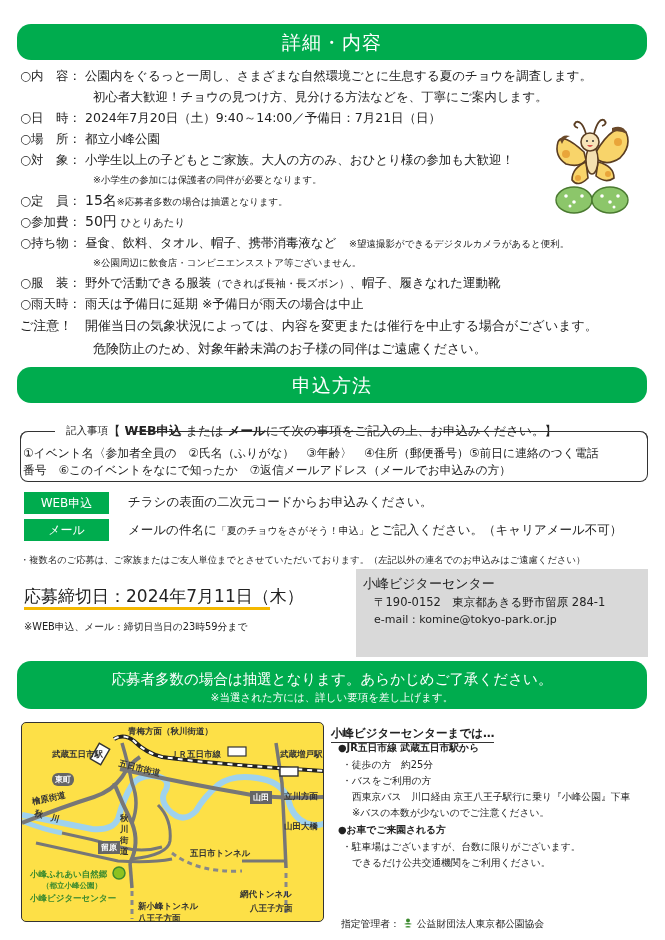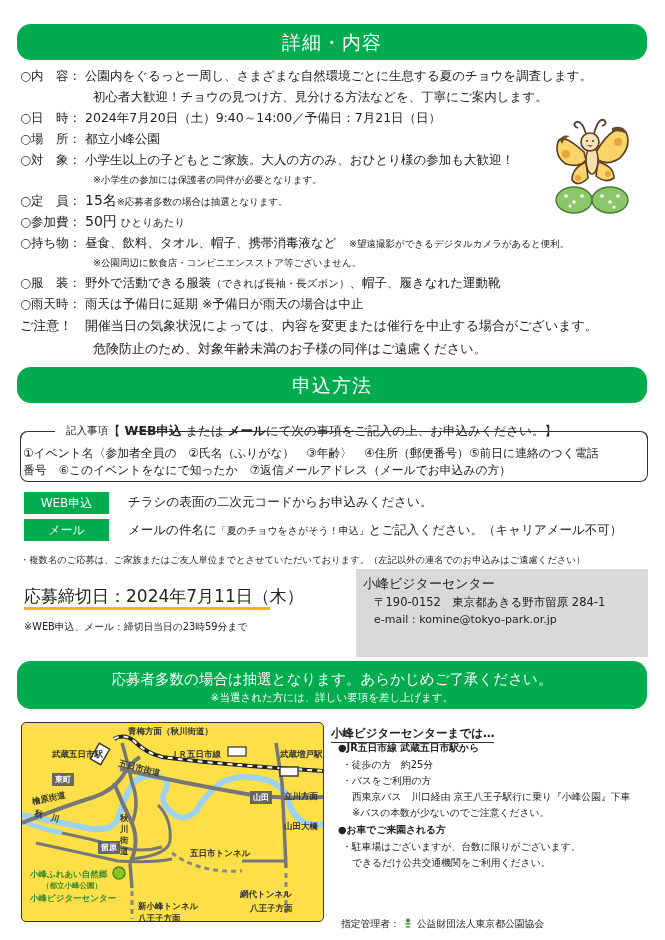--- a/index.html
+++ b/index.html
@@ -219,21 +219,21 @@
 
     <rect x="206" y="24" width="18" height="9" fill="#fff" stroke="#333" stroke-width="1.2"></rect>
 
     <circle cx="97" cy="150" r="6" fill="#8dc21f" stroke="#3b8a2e" stroke-width="1.5"></circle>
   </svg>
   <div class="ml" style="left:106px; top:3px;">青梅方面（秋川街道）</div>
   <div class="ml" style="left:30px; top:26px;">武蔵五日市駅</div>
   <div class="ml" style="left:148px; top:26px;">ＪＲ五日市線</div>
   <div class="ml" style="left:258px; top:26px;">武蔵増戸駅</div>
   <div class="ml" style="left:96px; top:40px; transform:rotate(14deg);">五日市街道</div>
-  <div class="tag" style="left:30px; top:50px;">東町</div>
+  <div class="tag" style="left:30px; top:50px;border-radius:6px;">東町</div>
   <div class="ml" style="left:10px; top:70px; transform:rotate(-12deg);">檜原街道</div>
   <div class="tag" style="left:228px; top:68px;">山田</div>
   <div class="ml" style="left:262px; top:68px;">立川方面</div>
   <div class="ml" style="left:12px; top:88px; transform:rotate(16deg);">秋　川</div>
   <div class="ml" style="left:98px; top:90px; width:12px; white-space:normal; line-height:11px;">秋川街道</div>
   <div class="ml" style="left:262px; top:98px;">山田大橋</div>
   <div class="tag" style="left:76px; top:118px;">留原</div>
   <div class="ml" style="left:168px; top:125px;">五日市トンネル</div>
   <div class="gl" style="left:8px; top:146px;">小峰ふれあい自然郷</div>
   <div class="gl" style="left:20px; top:158px; font-size:7.5px;">（都立小峰公園）</div>

